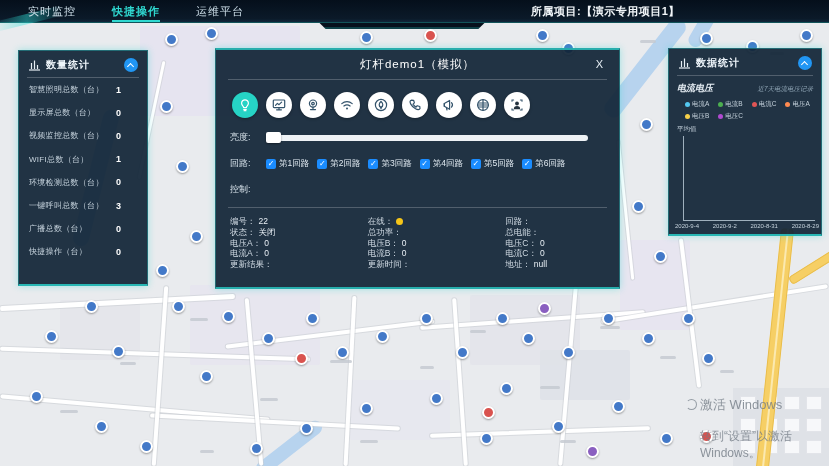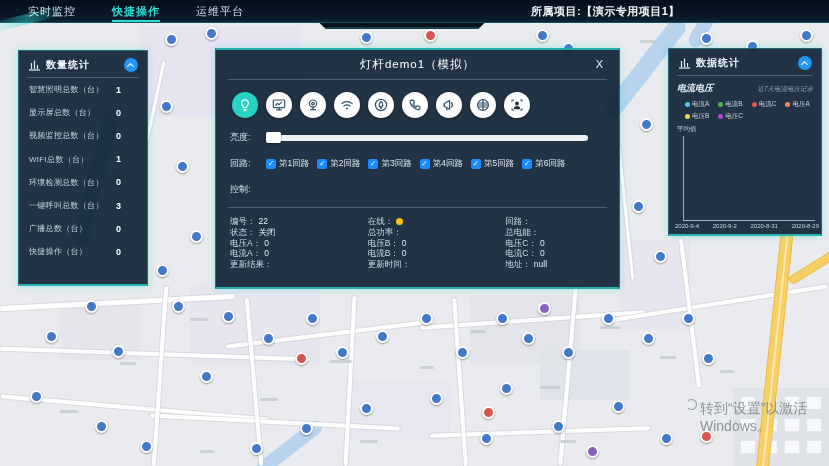--- a/index.html
+++ b/index.html
@@ -82,21 +82,21 @@
   #legend{display:flex;flex-wrap:wrap;padding:5px 4px 0 16px;column-gap:9px;row-gap:3px;}
   .lg-item{display:flex;align-items:center;gap:2px;font-size:6.5px;color:#c6d3dd;cursor:pointer;}
   .lg-dot{width:5px;height:5px;border-radius:50%;}
   #ylabel{font-size:6.5px;color:#c6d3dd;padding:4px 0 0 8px;}
   #chart-box{margin:2px 6px 0 14px;height:84px;border-left:1px solid #9fb0bd;border-bottom:1px solid #9fb0bd;}
   #xticks{display:flex;justify-content:space-between;padding:2px 2px 0 6px;}
   #xticks span{font-size:6px;color:#c6d3dd;}
   
   #watermark{position:absolute;left:700px;top:396px;z-index:20;color:rgba(115,124,134,.8);}
   #watermark .w1{font-size:13px;}
-  #watermark .w2{font-size:14px;margin-top:4px;}
+  #watermark .w2{font-size:12px;margin-top:14px;}
   #wm-ic{position:absolute;left:-14px;top:3px;width:9px;height:9px;border:1.5px solid rgba(115,124,134,.7);
     border-radius:50%;border-left-color:transparent;}
 </style>
 </head>
 <body>
 
 <div id="stage">
 
   <div id="map">
       <div class="mblock" style="left: 140px; top: 26px; width: 160px; height: 90px; background: rgb(228, 222, 242); opacity: 0.55;"></div>
@@ -520,15 +520,16 @@
     <div id="xticks">
         <span>2020-9-4</span>
         <span>2020-9-2</span>
         <span>2020-8-31</span>
         <span>2020-8-29</span>
       </div>
   </div>
 
   <div id="watermark">
     <span id="wm-ic"></span>
+    <div class="w1">激活 Windows</div>
     <div class="w2">转到“设置”以激活 Windows。</div>
   </div>
 </div>
 
 </body></html>

